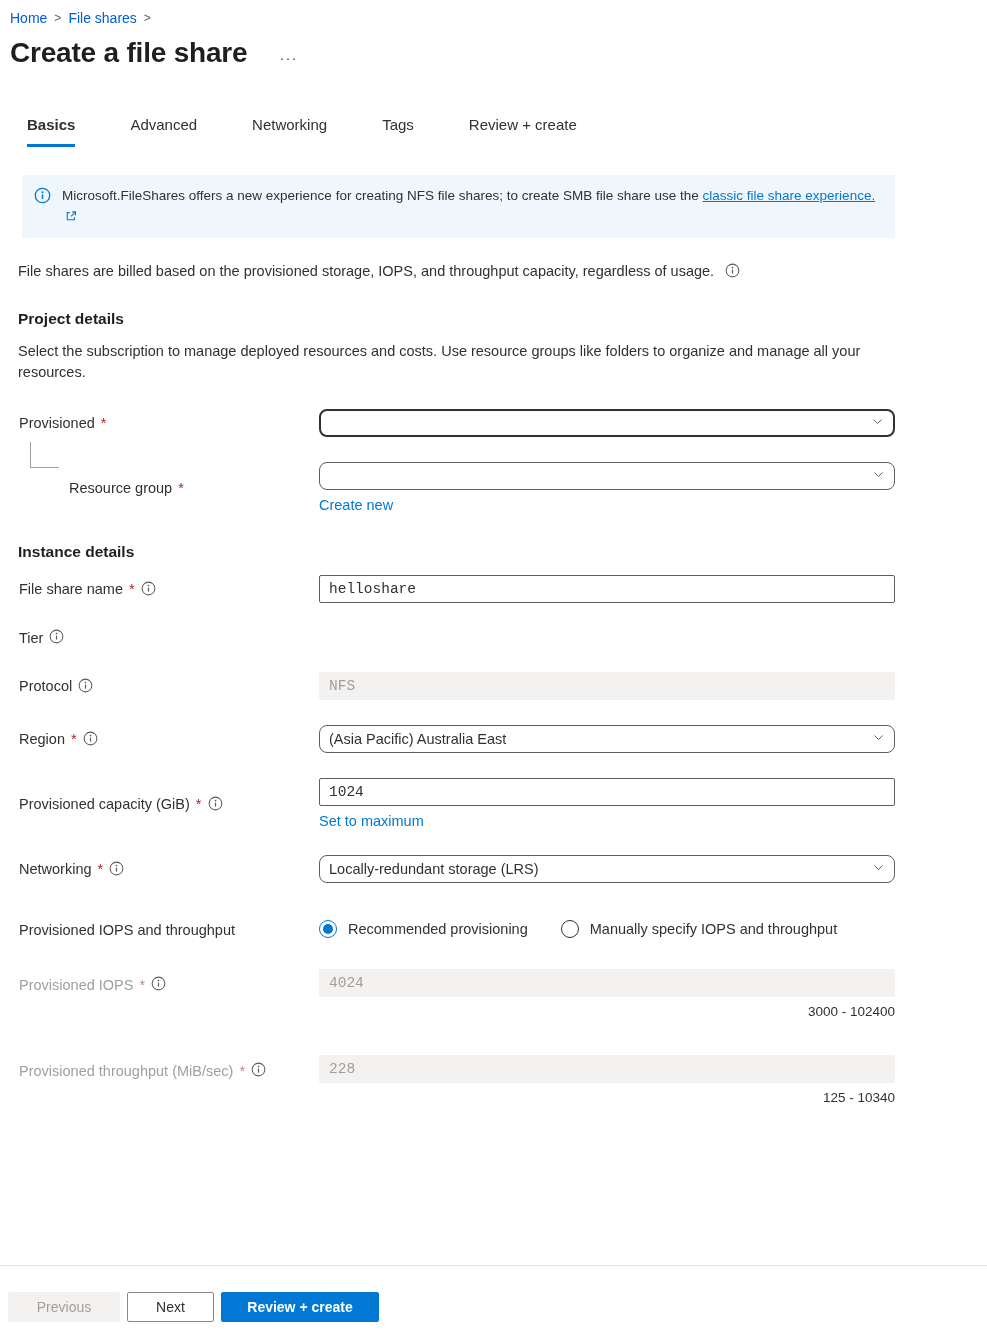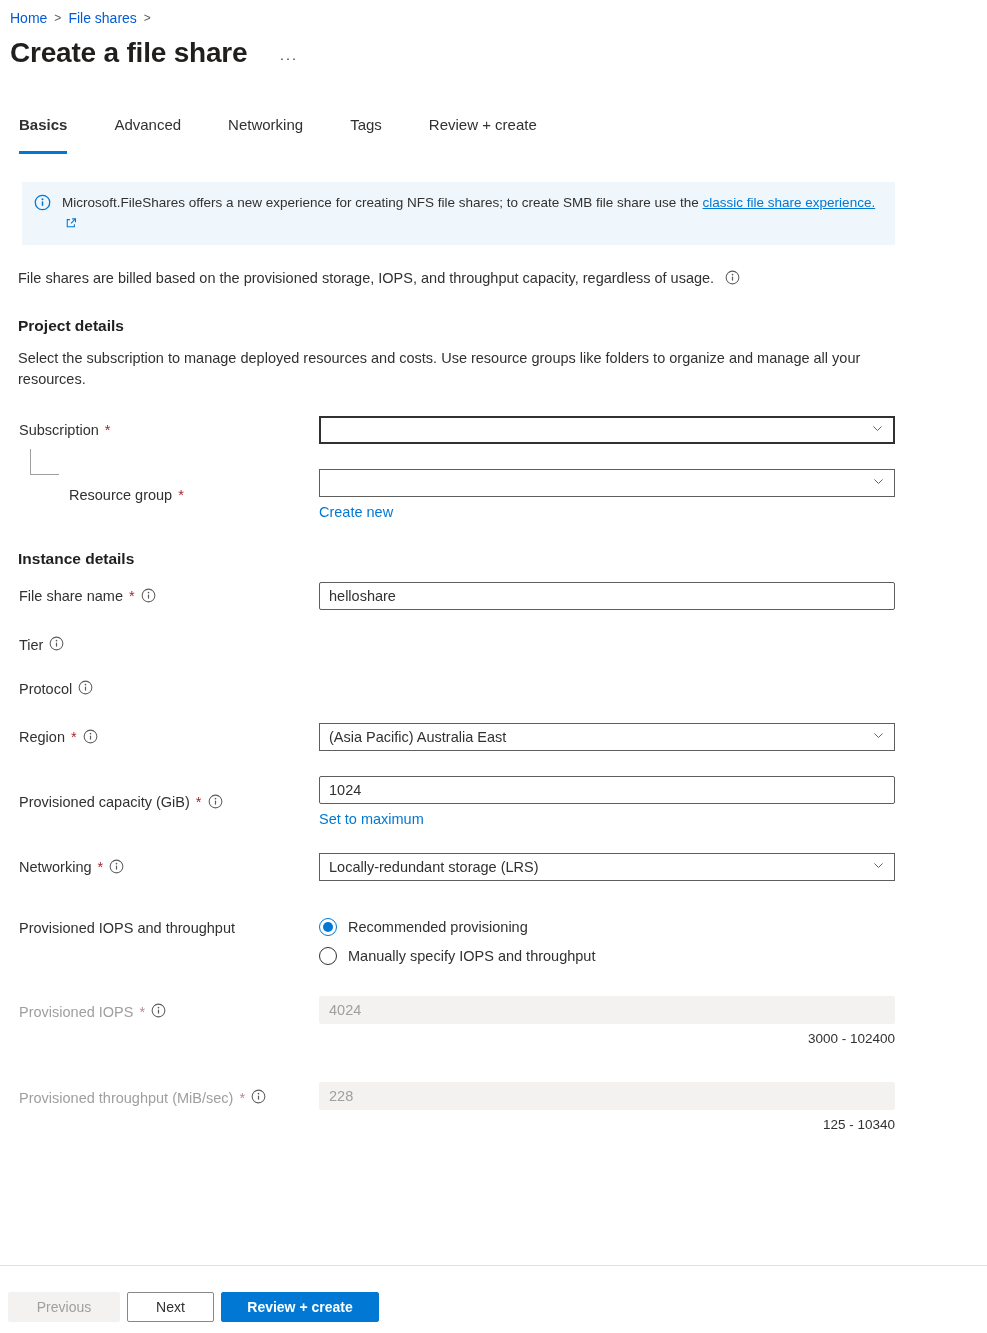--- a/index.html
+++ b/index.html
@@ -17,21 +17,21 @@
   .header { padding: 10px 0 0 10px; }
   .breadcrumb { font-size: 14px; display: flex; align-items: center; gap: 7px; }
   .crumb-link { color: #015cda; text-decoration: none; cursor: pointer; }
   .crumb-sep { color: #605e5c; font-size: 12px; }
   .title-row { display: flex; align-items: center; margin-top: 11px; }
   .page-title { font-size: 28px; font-weight: 700; color: #201f1e; letter-spacing: -0.2px; }
   .ellipsis-btn { margin-left: 32px; color: #494847; font-size: 15px; letter-spacing: 1px; cursor: pointer; padding-top: 8px; }
 
   
   .tabs { display: flex; gap: 47px; margin: 47px 0 0 19px; font-size: 15px; }
-  .tab { padding-bottom: 18px; border-bottom: 3px solid transparent; cursor: pointer; color: #323130; }
+  .tab { padding-bottom: 11px; border-bottom: 3px solid transparent; cursor: pointer; color: #323130; margin-left: 8px; }
   .tab.active { font-weight: 700; border-bottom-color: #0078d4; }
 
   
   .banner {
     margin: 28px 0 0 22px; width: 873px;
     background: #eff6fc; padding: 11px 14px 11px 12px;
     display: flex; gap: 11px; font-size: 13.5px; line-height: 1.45; color: #323130;
   }
   .banner .icon-wrap { color: #0078d4; flex: 0 0 auto; padding-top: 1px; }
   .banner-link { color: #0078d4; text-decoration: underline; cursor: pointer; }
@@ -55,44 +55,44 @@
     display: flex; align-items: center; gap: 6px;
   }
   .form-label.indent { padding-left: 50px; }
   .form-label.disabled { color: #a19f9d; }
   .required { color: #a4262c; }
   .form-label.disabled .required { color: #b98a8d; }
   .info-icon { color: #5d5b58; flex: 0 0 auto; margin-top: 1px; }
   .control { width: 576px; flex: 0 0 576px; }
 
   .dropdown {
-    height: 28px; border: 1px solid #605e5c; border-radius: 0; background: #fff;
+    height: 28px; border: 1px solid #605e5c; border-radius: 8px; background: #fff;
     display: flex; align-items: center; justify-content: space-between;
     padding: 0 9px 0 9px; font-size: 14.5px; cursor: pointer; color: #323130;
   }
   .dropdown.focused { border: 2px solid #323130; }
   .chevron { color: #605e5c; flex: 0 0 auto; }
 
   .text-input {
     width: 100%; height: 28px; border: 1px solid #605e5c; border-radius: 2px;
     padding: 0 9px; font-size: 14.5px; color: #323130; background: #fff;
-    font-family: Liberation Sans, sans-serif; outline: none;
+    font-family: Liberation Mono, monospace; outline: none;
   }
   .text-input.disabled { background: #f3f2f1; border-color: #f3f2f1; color: #a19f9d; }
 
   .sub-link { display: inline-block; margin-top: 7px; font-size: 14.5px; color: #0078d4; cursor: pointer; }
   .range-hint { margin-top: 7px; text-align: right; font-size: 13.5px; color: #323130; }
 
   .connector {
     position: absolute; left: 11px; top: 33px; width: 29px; height: 26px;
     border-left: 1px solid #a19f9d; border-bottom: 1px solid #a19f9d;
   }
 
   
-  .radio-group { display: flex; flex-direction: column; gap: 11px; padding-top: 6px; }
+  .radio-group { display: flex; flex-direction: row; gap: 33px; padding-top: 6px; }
   .radio-option { display: flex; align-items: center; gap: 11px; font-size: 14.5px; cursor: pointer; }
   .radio-outer {
     width: 18px; height: 18px; border-radius: 50%; border: 1px solid #323130;
     background: #fff; display: flex; align-items: center; justify-content: center; flex: 0 0 auto;
   }
   .radio-outer.selected { border-color: #0078d4; }
   .radio-dot { width: 10px; height: 10px; border-radius: 50%; background: #0078d4; }
 
   .row-gap-lg { margin-top: 31px; }
   .row-gap-xl { margin-top: 36px; }
@@ -171,21 +171,21 @@
     </div>
 
     <div class="section-heading">Project details</div>
     <div class="section-desc">Select the subscription to manage deployed resources and costs. Use resource groups like folders to organize and manage all your resources.</div>
 
     <div class="form project">
       <div class="connector"></div>
 
       <div class="form-row">
         <div class="form-label">
-          <span>Subscription</span>
+          <span>Provisioned</span>
           <span class="required">*</span>
         </div>
         <div class="control">
           <div class="dropdown focused">
             <span></span>
             <span class="chevron">
               <svg width="13" height="13" viewBox="0 0 16 16">
                   <path d="M3 5.5 L8 10.5 L13 5.5" fill="none" stroke="currentColor" stroke-width="1.2"></path>
                 </svg>
             </span>
@@ -249,20 +249,23 @@
       <div class="form-row">
         <div class="form-label">
           <span>Protocol</span>
           <span class="info-icon">
             <svg width="15" height="15" viewBox="0 0 16 16">
                 <circle cx="8" cy="8" r="6.8" fill="none" stroke="currentColor" stroke-width="1.1"></circle>
                 <circle cx="8" cy="4.9" r="0.9" fill="currentColor"></circle>
                 <rect x="7.35" y="6.8" width="1.3" height="4.6" rx="0.65" fill="currentColor"></rect>
               </svg>
           </span>
+        </div>
+        <div class="control">
+          <input class="text-input disabled" disabled="" value="NFS" style="">
         </div>
       </div>
 
       <div class="form-row">
         <div class="form-label">
           <span>Region</span>
           <span class="required">*</span>
           <span class="info-icon">
             <svg width="15" height="15" viewBox="0 0 16 16">
                 <circle cx="8" cy="8" r="6.8" fill="none" stroke="currentColor" stroke-width="1.1"></circle>

